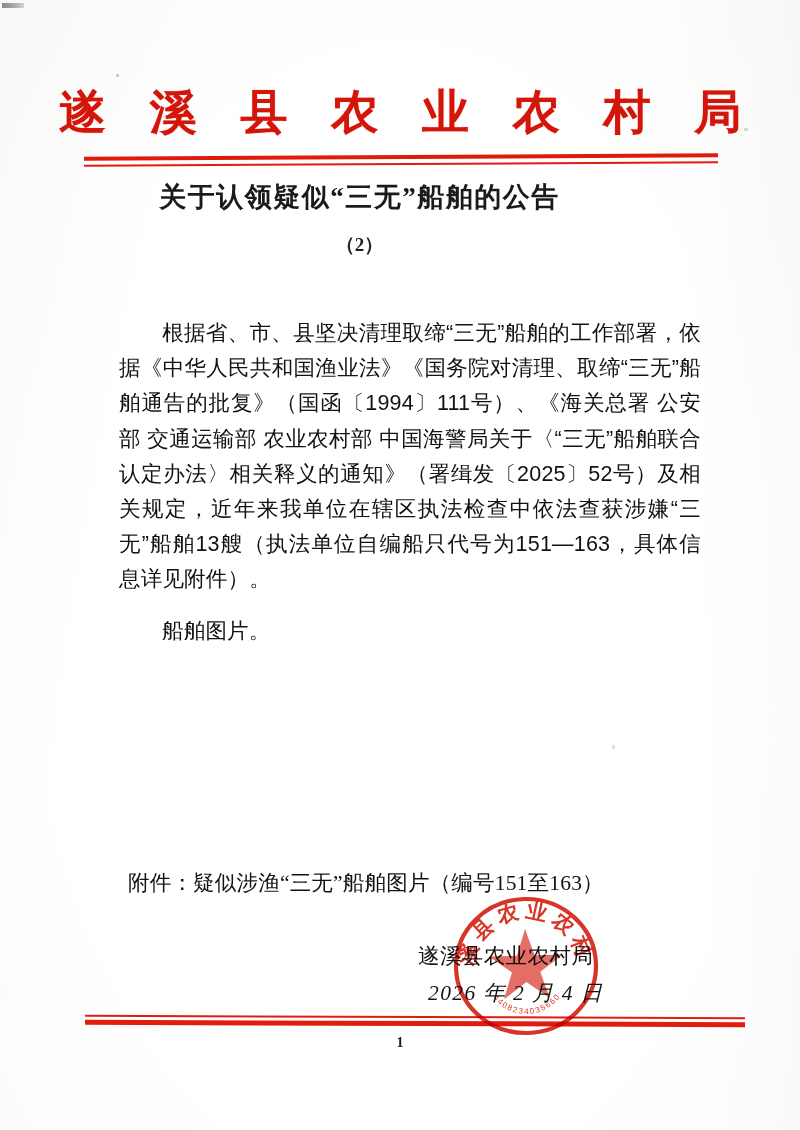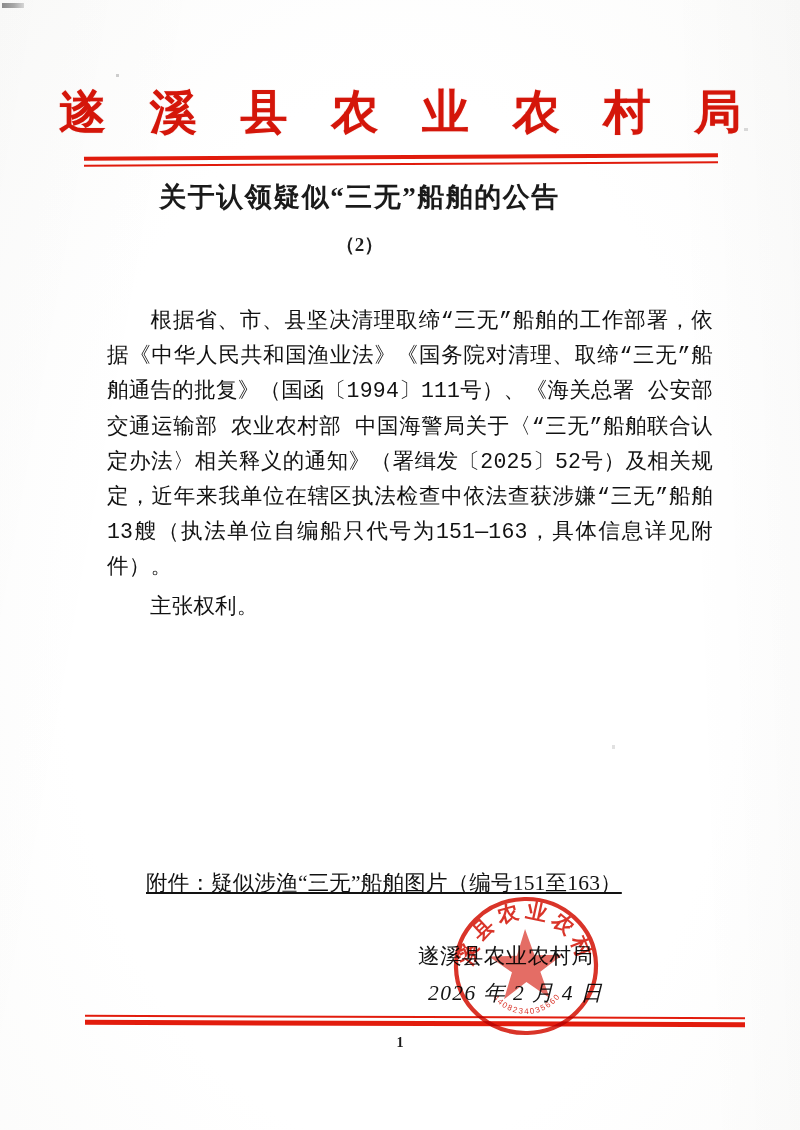--- a/index.html
+++ b/index.html
@@ -115,44 +115,43 @@
   }
 
   
   .body-text {
     position: absolute;
     left: 103px;
     top: 300px;
     width: 614px;
   }
   .para {
-    font-family: Liberation Mono, monospace;
+    font-family: Liberation Sans, sans-serif;
     font-size: 21.5px;
     color: #121212;
     line-height: 35.2px;
     text-align: justify;
     text-justify: inter-character;
     letter-spacing: 0.2px;
-    margin: 4px;
+    margin: 16px;
   }
   .para + .para { margin-top: 0; }
   .para .indent { display: inline-block; width: 2em; }
   .para-last-line { text-align: left; }
 
   .attach-line {
     position: absolute;
-    left: 103px;
+    left: 85px;
     top: 866px;
     width: 614px;
     font-family: "Liberation Serif", "DejaVu Serif", serif;
     font-size: 21.5px;
     color: #121212;
     line-height: 35px;
     letter-spacing: 0.2px;
-    text-decoration: underline;
   }
   .attach-line .indent { display: inline-block; width: 2em; }
 
   
   .signature {
     position: absolute;
     left: 418px;
     top: 938px;
     width: 260px;
     font-family: "Liberation Serif", "DejaVu Serif", serif;
@@ -234,21 +233,21 @@
     <div class="bar-thin"></div>
   </div>
 
   <div class="subtitle-wrap">
     <div class="subtitle">关于认领疑似“三无”船舶的公告</div>
     <div class="subtitle-seq">（2）</div>
   </div>
 
   <div class="body-text">
     <p class="para"><span class="indent"></span><span>根据省、市、县坚决清理取缔“三无”船舶的工作部署，依据《中华人民共和国渔业法》《国务院对清理、取缔“三无”船舶通告的批复》（国函〔1994〕111号）、《海关总署 公安部 交通运输部 农业农村部 中国海警局关于〈“三无”船舶联合认定办法〉相关释义的通知》（署缉发〔2025〕52号）及相关规定，近年来我单位在辖区执法检查中依法查获涉嫌“三无”船舶13艘（执法单位自编船只代号为151—163，具体信息详见附件）。</span></p>
-    <p class="para para-last-line"><span class="indent"></span><span>主张权利。</span></p>
+    <p class="para para-last-line"><span class="indent"></span><span>船舶图片。</span></p>
   </div>
 
   <div class="attach-line"><span class="indent"></span><span>附件：疑似涉渔“三无”船舶图片（编号151至163）</span></div>
 
   <div class="signature">
     <div class="sig-issuer">遂溪县农业农村局</div>
     <div class="sig-date">2026 年 2 月 4 日</div>
   </div>
 
   <div class="seal">

